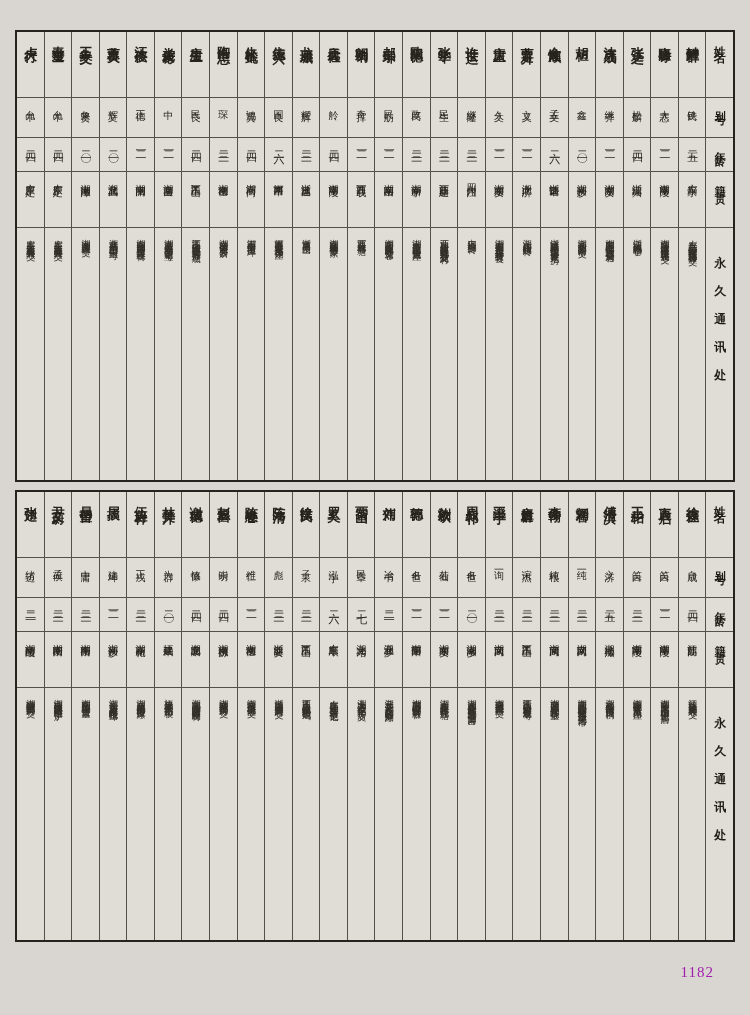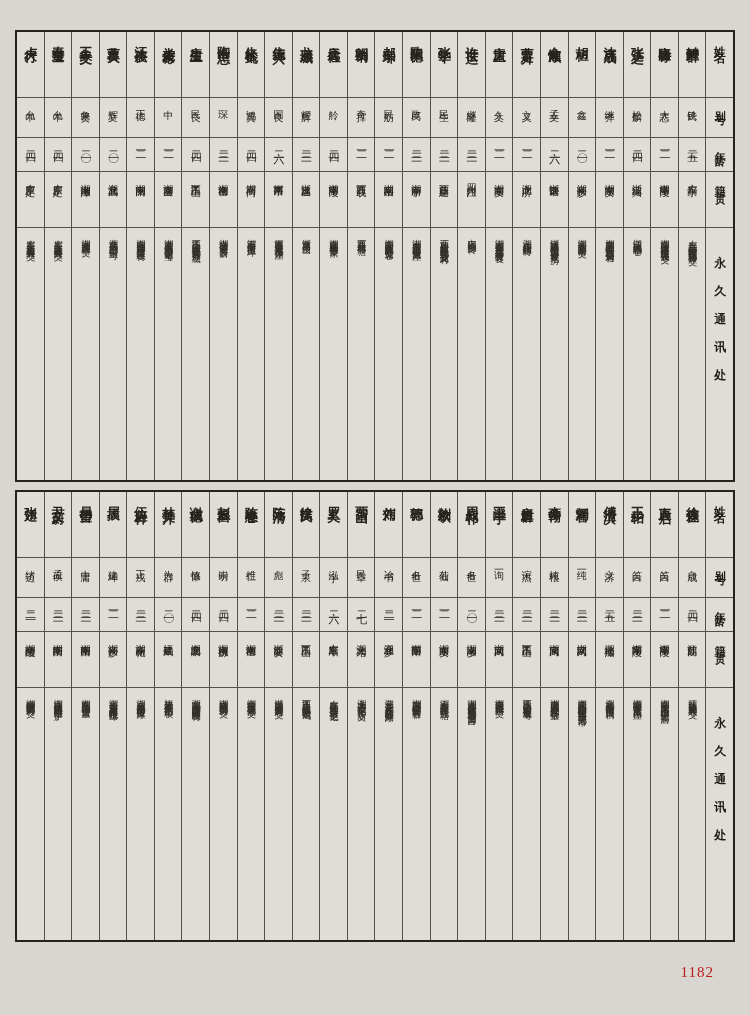--- a/index.html
+++ b/index.html
@@ -61,21 +61,21 @@
   .header-col .cell span { font-weight:bold; color:#1f1c17; }
   .header-col .cell-name span    { font-size:12px; letter-spacing:5px; }
   .header-col .cell-alias span   { font-size:11px; letter-spacing:4px; }
   .header-col .cell-age span     { font-size:11px; letter-spacing:4px; }
   .header-col .cell-origin span  { font-size:11px; letter-spacing:9px; }
   .header-col .cell-address span { font-size:12px; letter-spacing:28px; padding-top:14px; }
   .page-number {
     position:absolute;
     right:36px; bottom:34px;
     font-size:15px;
-    color:#b91c1c;
+    color:#a21caf;
     letter-spacing:1px;
   }
 </style>
 </head>
 <body>
 
 <div class="page">
   <div class="table" id="table-0">
       <div class="col header-col">
         <div class="cell cell-name">

